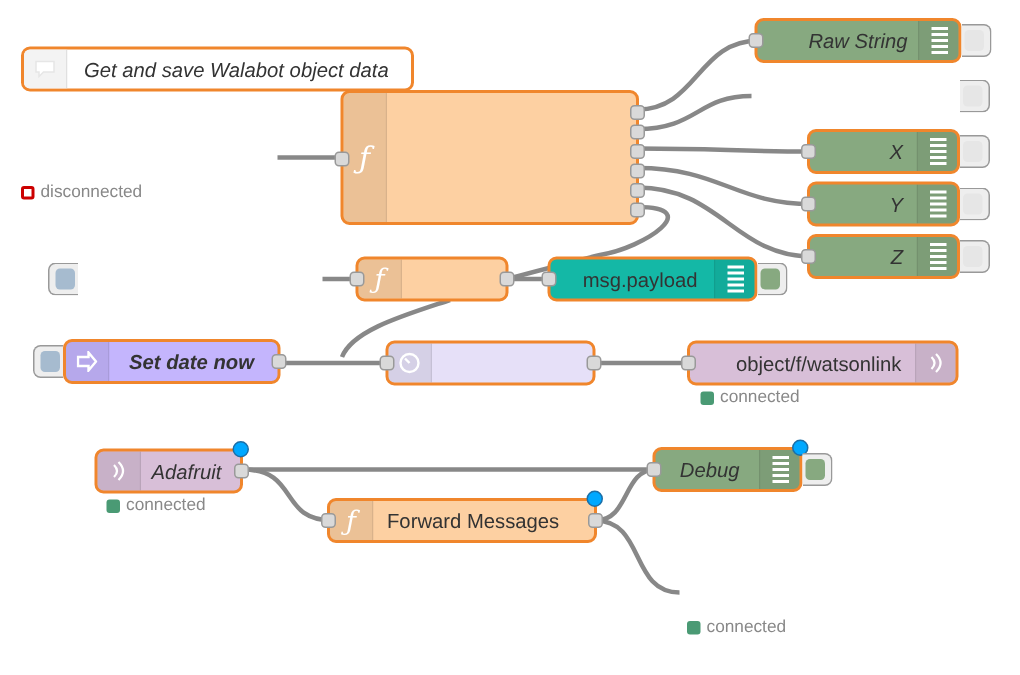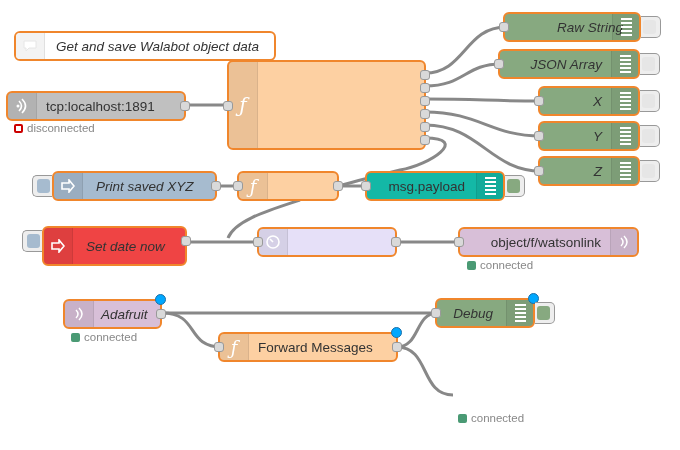--- a/index.html
+++ b/index.html
@@ -48,79 +48,53 @@
 
   <div class="node" style="left:14px;top:31px;width:262px;height:30px;background:#fff;">
     <div class="icon-l" style="background:#f3f3f3;width:28px;">
       <svg width="16" height="14" viewBox="0 0 16 14">
           <path d="M2 2 h12 v7 h-7 l-3 3 v-3 h-2z" fill="#fff" stroke="#e6e6e6"></path>
         </svg>
     </div>
     <div class="lbl it" style="left:40px;">Get and save Walabot object data</div>
   </div>
 
-  <div class="node" style="left:6px;top:91px;width:180px;height:30px;background:#c0c0c0;">
-    <div class="icon-l" style="width:28px;">
-      <svg width="14" height="18" viewBox="0 0 14 18">
-          <g fill="none" stroke="#fff" stroke-width="1.6">
-            <path d="M4 4 q5 5 0 10"></path>
-            <path d="M7 2 q7 7 0 14"></path>
-          </g>
-          <circle cx="3" cy="9" r="1.5" fill="#fff"></circle>
-        </svg>
-    </div>
-    <div class="lbl" style="left:38px;">tcp:localhost:1891</div>
-    <div class="port" style="right:-6px;top:8px;"></div>
-  </div>
   <div class="status" style="left:14px;top:122px;text-align:center;">
     <span class="dot" style="border:2px solid #cc0000;background:#fff;"></span>
     <span>disconnected</span>
   </div>
 
   <div class="node" style="left:227px;top:60px;width:199px;height:90px;background:#fdd0a2;">
     <div class="icon-l" style="width:28px;font-style:italic;font-size:20px;font-family:'DejaVu Serif',serif;">ƒ</div>
     <div class="port" style="left:-6px;top:39px;"></div>
     <div class="port" style="right:-6px;top:8px;"></div>
     <div class="port" style="right:-6px;top:21px;"></div>
     <div class="port" style="right:-6px;top:34px;"></div>
     <div class="port" style="right:-6px;top:47px;"></div>
     <div class="port" style="right:-6px;top:60px;"></div>
     <div class="port" style="right:-6px;top:73px;"></div>
   </div>
 
   <div class="node" style="left:503px;top:12px;width:138px;height:30px;background:#87a980;">
-    <div class="lbl it" style="right:16px;">Raw String</div>
+    <div class="lbl it" style="right:34px;">Raw String</div>
     <div class="icon-r">
         <div class="lines">
           <span></span>
           <span></span>
           <span></span>
           <span></span>
           <span></span>
         </div>
       </div>
     <div class="port" style="left:-6px;top:8px;"></div>
   </div>
   <div class="btn-r" style="left:641px;top:16px;">
       <div class="in"></div>
     </div>
 
-  <div class="node" style="left:498px;top:49px;width:142px;height:30px;background:#87a980;">
-    <div class="lbl it" style="right:36px;">JSON Array</div>
-    <div class="icon-r">
-        <div class="lines">
-          <span></span>
-          <span></span>
-          <span></span>
-          <span></span>
-          <span></span>
-        </div>
-      </div>
-    <div class="port" style="left:-6px;top:8px;"></div>
-  </div>
   <div class="btn-r" style="left:640px;top:53px;">
       <div class="in"></div>
     </div>
 
   <div class="node" style="left:538px;top:86px;width:102px;height:30px;background:#87a980;">
     <div class="lbl it" style="right:36px;">X</div>
     <div class="icon-r">
         <div class="lines">
           <span></span>
           <span></span>
@@ -165,29 +139,20 @@
       </div>
     <div class="port" style="left:-6px;top:8px;"></div>
   </div>
   <div class="btn-r" style="left:640px;top:160px;">
       <div class="in"></div>
     </div>
 
   <div class="btn-l" style="left:32px;top:175px;">
       <div class="in"></div>
     </div>
-  <div class="node" style="left:52px;top:171px;width:165px;height:30px;background:#a6bbcf;">
-    <div class="icon-l" style="width:28px;">
-      <svg width="14" height="14" viewBox="0 0 14 14">
-          <path d="M1 4 h7 v-3 l5 6 l-5 6 v-3 h-7z" fill="none" stroke="#fff" stroke-width="1.6"></path>
-        </svg>
-    </div>
-    <div class="lbl it" style="left:42px;">Print saved XYZ</div>
-    <div class="port" style="right:-6px;top:8px;"></div>
-  </div>
 
   <div class="node" style="left:237px;top:171px;width:102px;height:30px;background:#fdd0a2;">
     <div class="icon-l" style="width:28px;font-style:italic;font-size:18px;font-family:'DejaVu Serif',serif;">ƒ</div>
     <div class="lbl" style="left:38px;"></div>
     <div class="port" style="left:-6px;top:8px;"></div>
     <div class="port" style="right:-6px;top:8px;"></div>
   </div>
 
   <div class="node" style="left:365px;top:171px;width:140px;height:30px;background:#14b8a6;">
     <div class="lbl" style="right:38px;">msg.payload</div>
@@ -202,21 +167,21 @@
       </div>
     <div class="port" style="left:-6px;top:8px;"></div>
   </div>
   <div class="btn-r" style="left:505px;top:175px;">
       <div class="in" style="background:#87a980;"></div>
     </div>
 
   <div class="btn-l" style="left:22px;top:230px;">
       <div class="in"></div>
     </div>
-  <div class="node" style="left:42px;top:226px;width:145px;height:40px;background:#ef4444;">
+  <div class="node" style="left:42px;top:226px;width:145px;height:30px;background:#c4b5fd;font-weight:bold;">
     <div class="icon-l" style="width:28px;">
       <svg width="14" height="14" viewBox="0 0 14 14">
           <path d="M1 4 h7 v-3 l5 6 l-5 6 v-3 h-7z" fill="none" stroke="#fff" stroke-width="1.6"></path>
         </svg>
     </div>
     <div class="lbl it" style="left:42px;">Set date now</div>
     <div class="port" style="right:-6px;top:8px;"></div>
   </div>
 
   <div class="node" style="left:257px;top:227px;width:140px;height:30px;background:#e6e0f8;">

